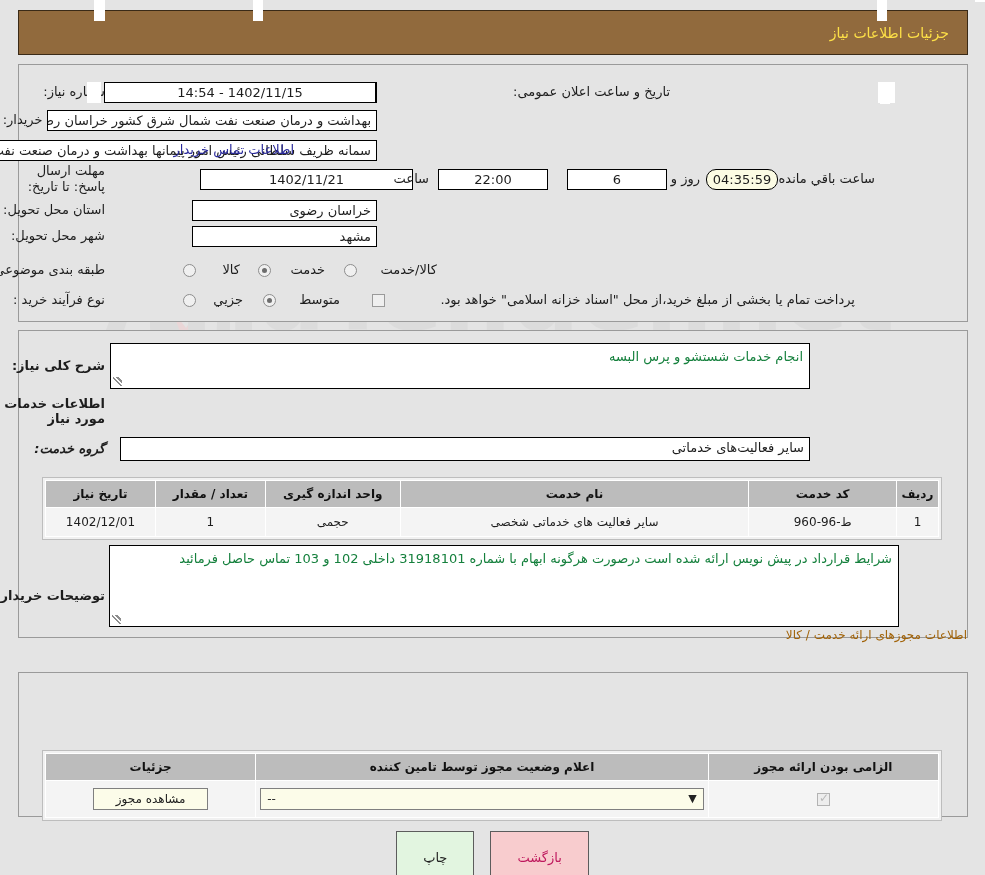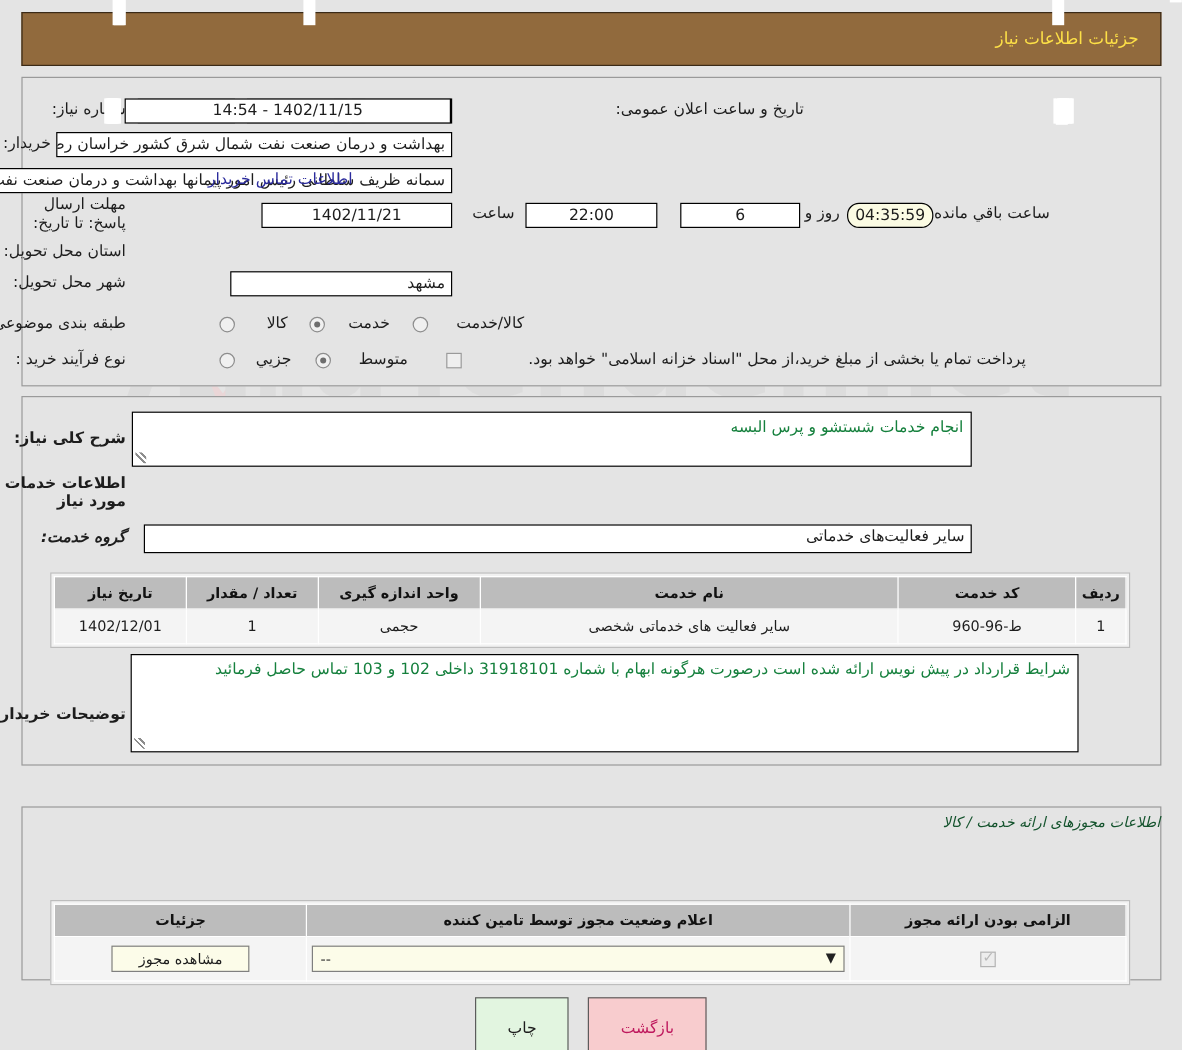--- a/index.html
+++ b/index.html
@@ -244,25 +244,24 @@
     font-size: 12px;
     color: #1d1d1d;
     padding: 3px 22px;
     cursor: pointer;
     font-family: "DejaVu Sans", "Liberation Sans", sans-serif;
   }
 
   
   .permits-caption {
     position: absolute;
-    right: 18px; top: 678px;
-    font-size: 12px;
-    color: #14532d;
-    z-index: 3;
-    font-style: italic;
+    right: 18px; top: 628px;
+    font-size: 12px;
+    color: #a16207;
+    z-index: 3;
   }
 
   
   .footer {
     position: absolute;
     left: 0; top: 831px;
     width: 985px;
     display: flex;
     justify-content: center;
     gap: 16px;
@@ -327,29 +326,30 @@
   <div class="fld center" style="left:104px; top:82px; width:272px;">1402/11/15 - 14:54</div>
 
   <div class="lbl" style="right:880px; top:112px;">نام دستگاه خریدار:</div>
   <div class="fld right" style="right:608px; top:110px; width:330px;">بهداشت و درمان صنعت نفت شمال شرق کشور    خراسان رضوی</div>
 
   <div class="lbl" style="right:880px; top:142px;">ایجاد کننده درخواست:</div>
   <div class="fld right" style="right:608px; top:140px; width:378px;">سمانه ظریف سلطانی رئیس امور پیمانها بهداشت و درمان صنعت نفت شمال ش</div>
   <div class="link" style="right:691px; top:142px;">اطلاعات تماس خریدار</div>
 
   <div class="lbl" style="right:880px; top:163px; width:92px; white-space:normal; line-height:16px; text-align:right;">مهلت ارسال پاسخ: تا تاریخ:</div>
-  <div class="fld center" style="right:608px; top:169px; width:159px;">1402/11/21</div>
+  <div class="fld center" style="right:572px; top:169px; width:213px;">1402/11/21</div>
   <div class="plain-txt" style="right:556px; top:171px;">ساعت</div>
   <div class="fld center" style="right:437px; top:169px; width:110px;">22:00</div>
   <div class="fld center" style="right:318px; top:169px; width:100px;">6</div>
   <div class="plain-txt" style="right:285px; top:171px;">روز و</div>
   <div class="fld timer" style="right:207px; top:169px; width:72px;">04:35:59</div>
   <div class="plain-txt" style="right:110px; top:171px;">ساعت باقي مانده</div>
 
   <div class="lbl" style="right:880px; top:202px;">استان محل تحویل:</div>
+  <div class="fld right" style="right:608px; top:200px; width:185px;">خراسان رضوی</div>
 
   <div class="lbl" style="right:880px; top:228px;">شهر محل تحویل:</div>
   <div class="fld right" style="right:608px; top:226px; width:185px;">مشهد</div>
 
   <div class="lbl" style="right:880px; top:262px;">طبقه بندی موضوعی:</div>
   <span class="radio" style="right:789px; top:264px;"></span>
   <span class="radio-lbl" style="right:745px; top:262px;">کالا</span>
   <span class="radio on" style="right:714px; top:264px;"></span>
   <span class="radio-lbl" style="right:660px; top:262px;">خدمت</span>
   <span class="radio" style="right:628px; top:264px;"></span>

